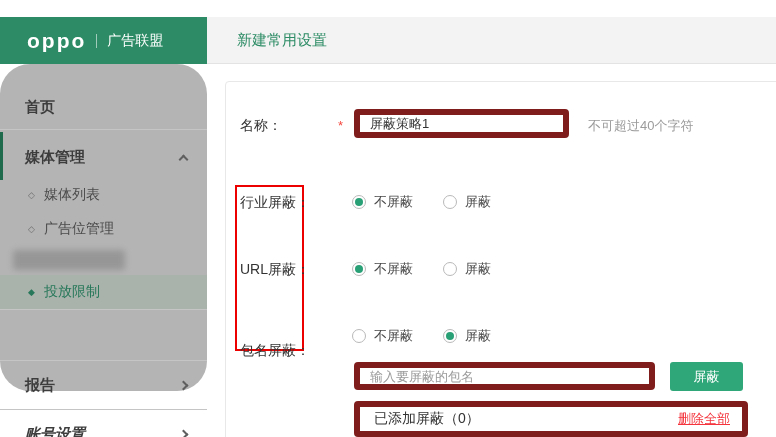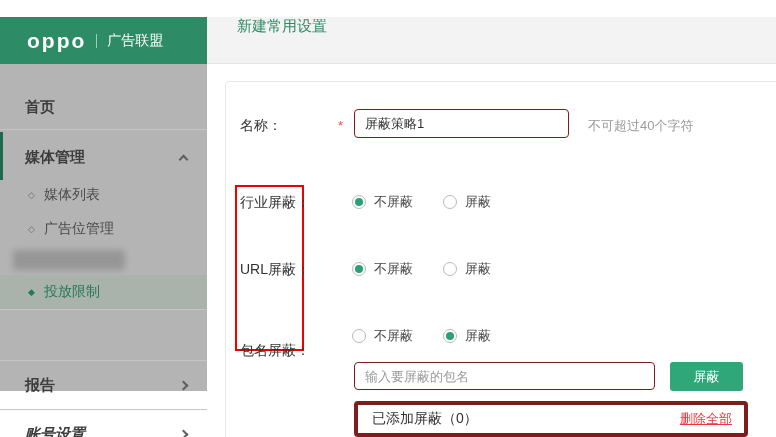--- a/index.html
+++ b/index.html
@@ -7,25 +7,25 @@
   body { font-family:"Liberation Sans","DejaVu Sans",sans-serif; }
   .app { position:relative; width:776px; height:437px; background:#fff; overflow:hidden;margin-top:17px; }
 
   
   .brand { position:absolute; left:0; top:0; width:207px; height:47px; background:#2d8c66;
            display:flex; align-items:center; padding-left:27px; }
   .logo { color:#fff; font-size:21px; font-weight:700; letter-spacing:2px; line-height:1; }
   .brand-divider { width:1px; height:14px; background:rgba(255,255,255,.55); margin:0 10px; }
   .brand-product { color:#fff; font-size:14px; }
   .topbar { position:absolute; left:207px; top:0; width:569px; height:47px; background:#f3f3f3;
-            border-bottom:1px solid #e3e3e3; display:flex; align-items:flex-start; padding-left:30px; }
+            border-bottom:1px solid #e3e3e3; display:flex; align-items:center; padding-left:30px; }
   .page-title { color:#2d8c66; font-size:15px; }
 
   
-  .sidebar { position:absolute; left:0; top:47px; width:207px; height:327px; background:#b4b4b4; }
+  .sidebar { position:absolute; left:0; top:47px; width:207px; height:327px; background:#b4b4b4;border-radius:30px; }
   .sep { position:absolute; left:0; right:0; height:1px; background:#c5c5c5; }
   .nav-row { position:absolute; left:0; right:0; height:34px; display:flex; align-items:center;
              padding:0 20px 0 25px; cursor:pointer; }
   .nav-top { font-size:15px; font-weight:700; color:#3d3d3d; }
   .nav-sub { font-size:14px; color:#4b4b4b; padding-left:28px; }
   .bullet { font-size:9px; color:#6f6f6f; margin-right:9px; }
   .bullet.active { color:#27785a; }
   .group-bar { position:absolute; left:0; top:68px; width:3px; height:48px; background:#1f6a4c; }
   .active-row { background:#a9b3ac; }
   .active-row .sub-label { color:#27785a; }
@@ -35,40 +35,40 @@
   .chev.right { transform:rotate(-45deg); }
   .redacted { position:absolute; left:13px; top:186px; width:112px; height:20px; background:#8d8d8d;
               border-radius:3px; filter:blur(3px); opacity:.75; }
 
   
   .main { position:absolute; left:207px; top:47px; width:569px; height:390px; background:#fff; }
   .card { position:absolute; left:18px; top:17px; width:562px; height:402px; background:#fff;
           border:1px solid #e8e8e8; border-radius:4px; }
   .f-label { position:absolute; left:14px; font-size:14px; color:#333; }
   .req { position:absolute; left:112px; top:36px; color:#f5483f; font-size:13px; }
-  .t-input { position:absolute; border:1px solid #7f1d1d; border-radius:4px; font-size:13px;
+  .t-input { position:absolute; border:6px solid #7f1d1d; border-radius:4px; font-size:13px;
              color:#333; padding:0 10px; outline:none; font-family:inherit; }
   .t-input::placeholder { color:#9b9b9b; }
   #name-input { left:128px; top:27px; width:215px; height:29px; }
   .hint { position:absolute; left:362px; top:35px; font-size:13px; color:#9b9b9b; }
   .annotation { position:absolute; left:9px; top:103px; width:69px; height:166px;
                 border:2px solid #ec0000; pointer-events:none; }
   .radio-row { position:absolute; left:126px; display:flex; align-items:center; height:18px; }
   .radio { width:14px; height:14px; border-radius:50%; border:1px solid #b9b9b9; background:#fff;
            position:relative; flex:0 0 auto; cursor:pointer; }
   .radio.checked::after { content:""; position:absolute; left:2px; top:2px; right:2px; bottom:2px;
            border-radius:50%; background:#2aa077; }
   .radio-label { font-size:13px; color:#4a4a4a; margin-left:8px; }
   .opt2 { margin-left:30px; }
   #pkg-input { left:128px; top:280px; width:301px; height:28px; }
   .block-btn { position:absolute; left:444px; top:280px; width:73px; height:29px; background:#2fa779;
                color:#fff; font-size:13px; border:none; border-radius:3px; cursor:pointer;
                font-family:inherit; }
   .added-box { position:absolute; left:128px; top:319px; width:394px; height:36px;
-               border:4px solid #7f1d1d; border-radius:4px; display:flex; align-items:center;
+               border:6px solid #7f1d1d; border-radius:4px; display:flex; align-items:center;
                justify-content:space-between; padding:0 12px 0 14px; }
   .added-title { font-size:14px; color:#333; }
   .delete-all { font-size:13px; color:#f4333c; text-decoration:underline; cursor:pointer; }
 </style>
 </head>
 <body>
 
 <div class="app">
 
   <div class="brand">

